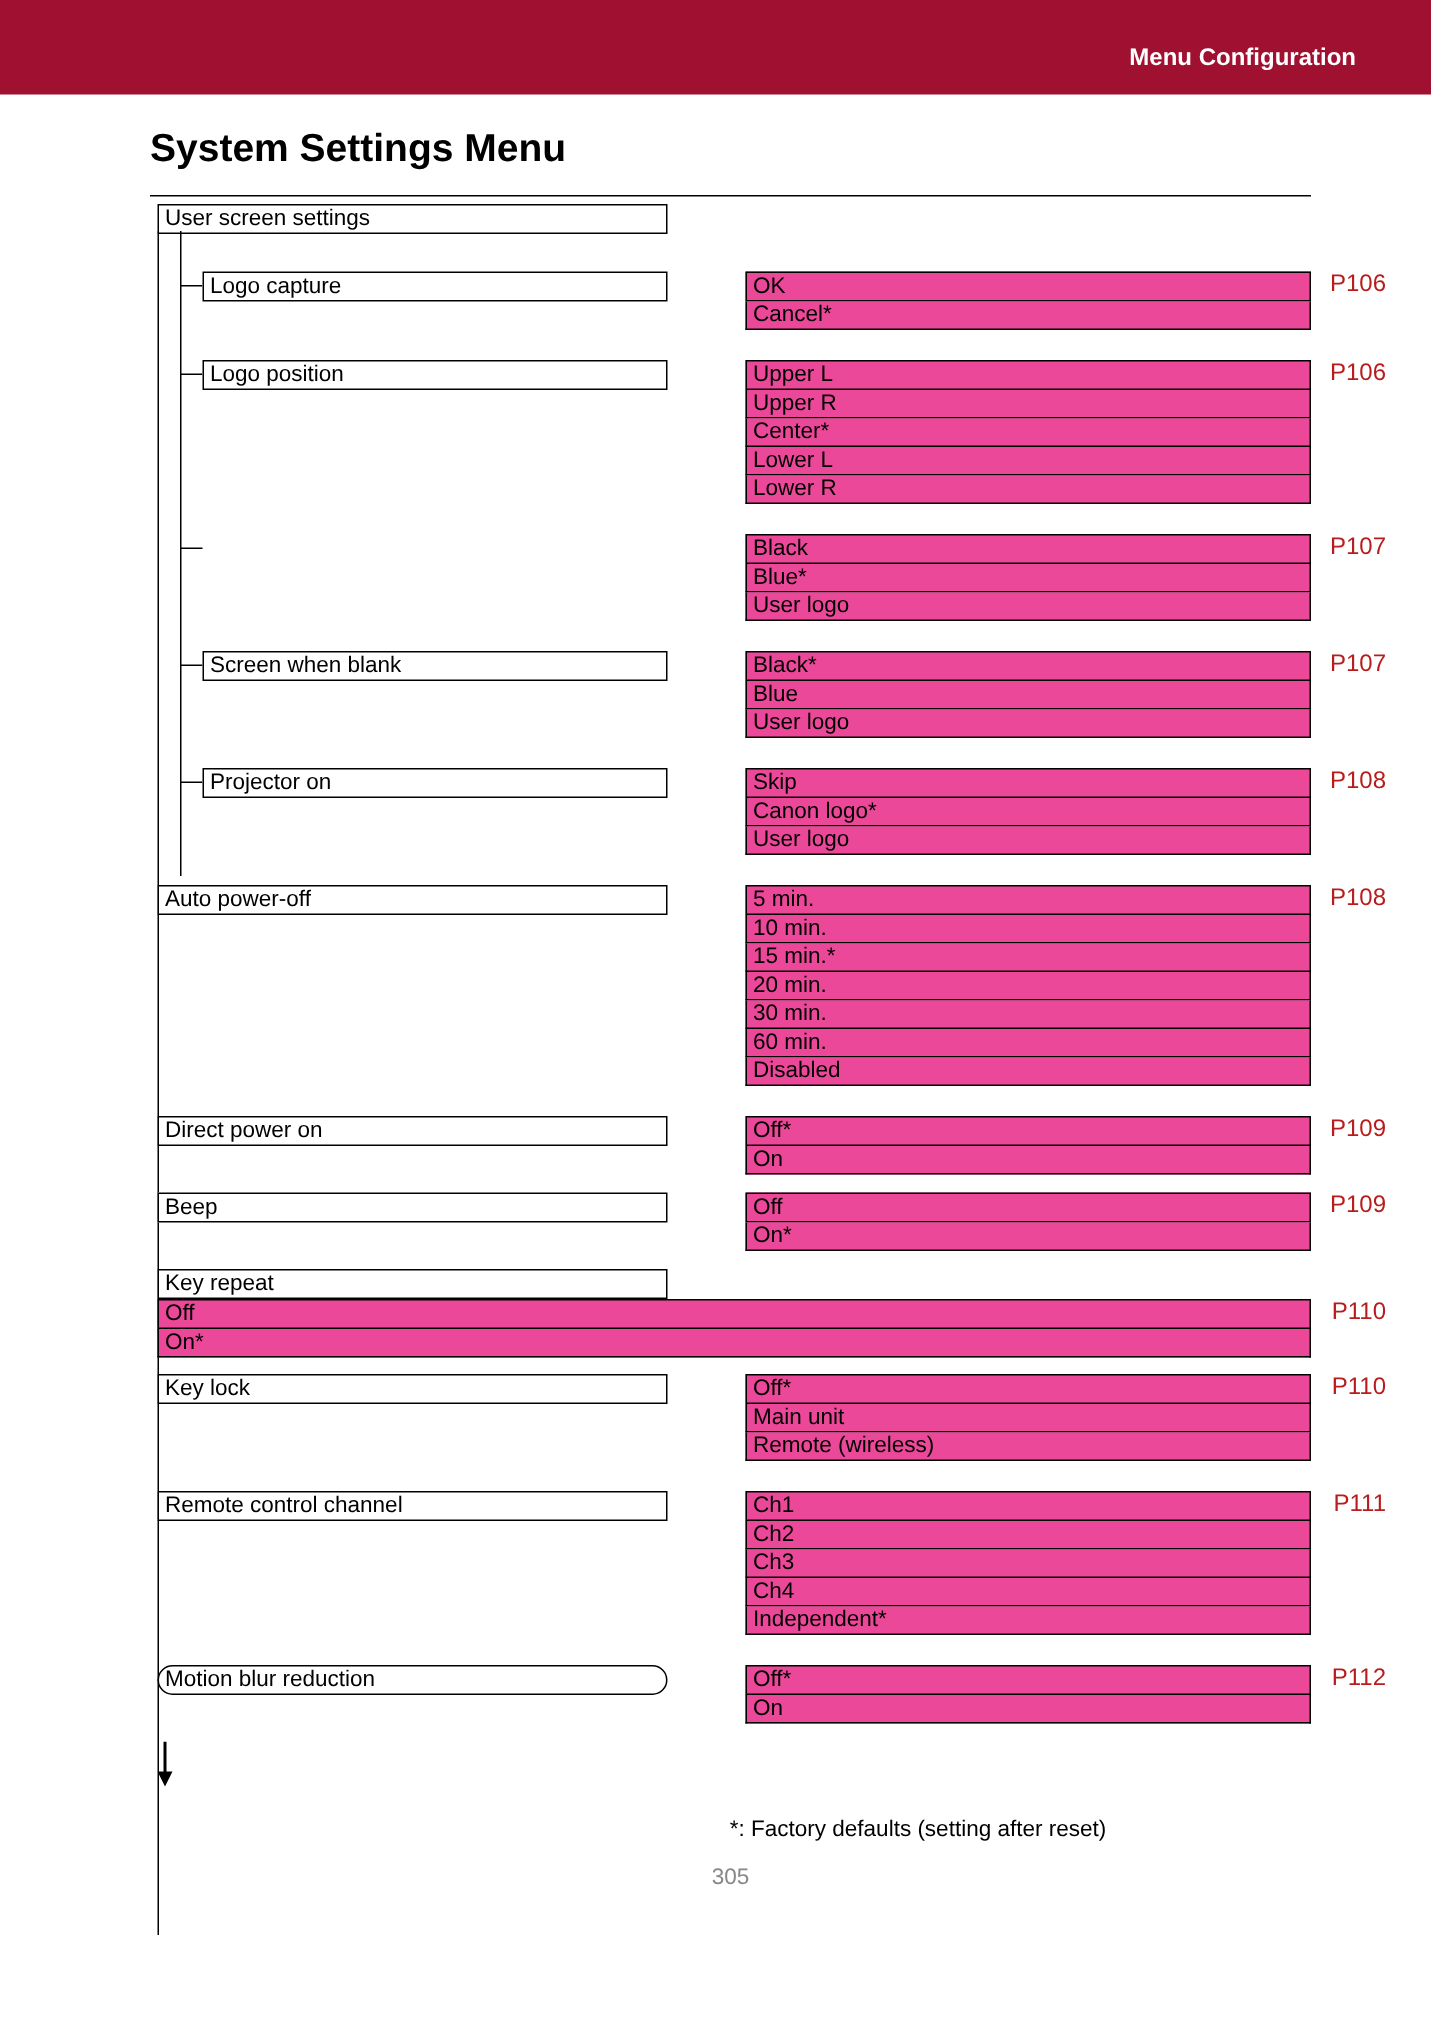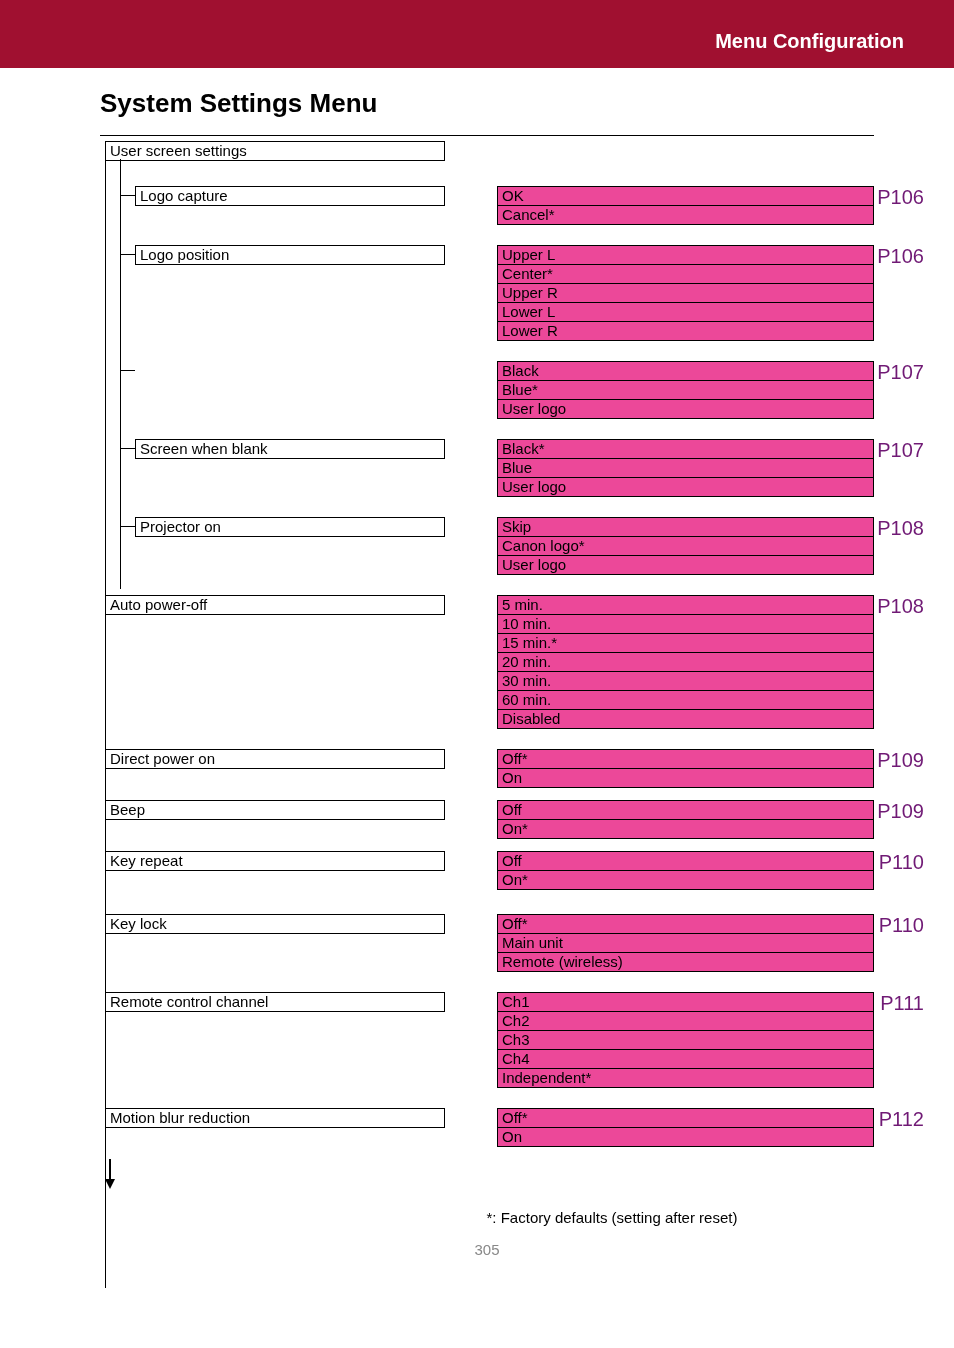--- a/index.html
+++ b/index.html
@@ -7,21 +7,21 @@
       padding: 0;
       font-family: Arial, Helvetica, sans-serif;
       background: #fff;
       width: 954px;
     }
     .header-bar {
       background: #a01030;
       color: #fff;
       padding: 30px 50px 15px 0;
       text-align: right;
-      font-size: 20px;
+      font-size: 16px;
       font-weight: bold;
     }
     .content {
       padding: 20px 80px 30px 100px;
     }
     .page-title {
       font-size: 26px;
       font-weight: bold;
       color: #000;
       margin: 0 0 5px 0;
@@ -43,22 +43,22 @@
       position: relative;
     }
     .right-col {
       flex: 1;
       position: relative;
     }
     .page-ref {
       position: absolute;
       right: -50px;
       top: 0;
-      color: #701a75;
-      font-size: 20px;
+      color: #b91c1c;
+      font-size: 16px;
     }
     .cell {
       border: 1px solid #000;
       padding: 0 4px;
       font-size: 15px;
       line-height: 18px;
       background: #ec4899;
       min-height: 18px;
     }
     .cell.stack {
@@ -133,22 +133,22 @@
           </div>
         </div>
         <div class="row-group" style="margin-top:0;">
           <div class="left-col">
             <div class="tree-h" style="left:15px; top:9px; width:15px;"></div>
             <div class="label-box indent-2" style="width:300px;">Logo position</div>
           </div>
           <div class="right-col">
             <div class="col-stack">
               <div class="cell">Upper L</div>
+              <div class="cell stack">Upper R</div>
               <div class="cell stack">Center*</div>
-              <div class="cell stack">Upper R</div>
               <div class="cell stack">Lower L</div>
               <div class="cell stack">Lower R</div>
             </div>
             <a class="page-ref">P106</a>
           </div>
         </div>
         <div class="row-group" style="margin-top:0;">
           <div class="left-col">
             <div class="tree-h" style="left:15px; top:9px; width:15px;"></div>
           </div>
@@ -226,21 +226,21 @@
             <div class="label-box indent-1" style="width:330px;">Beep</div>
           </div>
           <div class="right-col">
             <div class="col-stack">
               <div class="cell">Off</div>
               <div class="cell stack">On*</div>
             </div>
             <a class="page-ref">P109</a>
           </div>
         </div>
-        <div class="row-group" style="margin-bottom:24px;">
+        <div class="row-group" style="margin-bottom:11px;flex-direction:column;">
           <div class="left-col">
             <div class="label-box indent-1" style="width:330px;">Key repeat</div>
           </div>
           <div class="right-col">
             <div class="col-stack">
               <div class="cell">Off</div>
               <div class="cell stack">On*</div>
             </div>
             <a class="page-ref">P110</a>
           </div>
@@ -268,21 +268,21 @@
               <div class="cell stack">Ch2</div>
               <div class="cell stack">Ch3</div>
               <div class="cell stack">Ch4</div>
               <div class="cell stack">Independent*</div>
             </div>
             <a class="page-ref">P111</a>
           </div>
         </div>
         <div class="row-group" style="margin-bottom:12px;">
           <div class="left-col">
-            <div class="label-box indent-1" style="width:330px;">Motion blur reduction</div>
+            <div class="label-box indent-1" style="width:330px;border-radius:10px;">Motion blur reduction</div>
           </div>
           <div class="right-col">
             <div class="col-stack">
               <div class="cell">Off*</div>
               <div class="cell stack">On</div>
             </div>
             <a class="page-ref">P112</a>
           </div>
         </div>
       </div>

